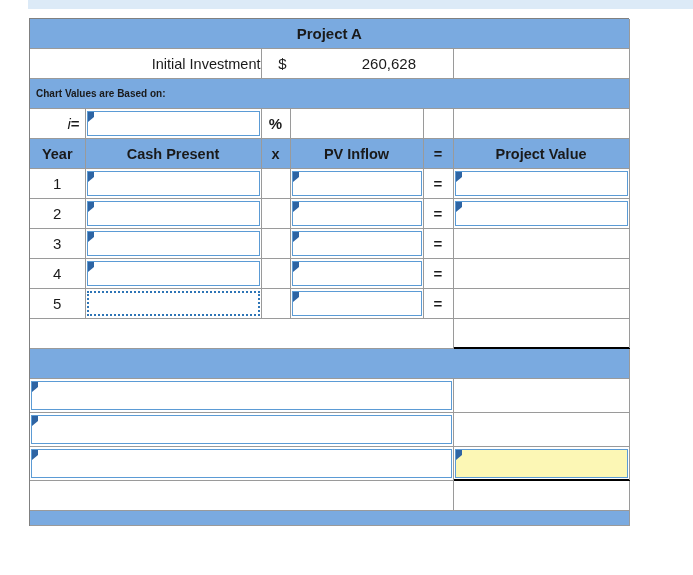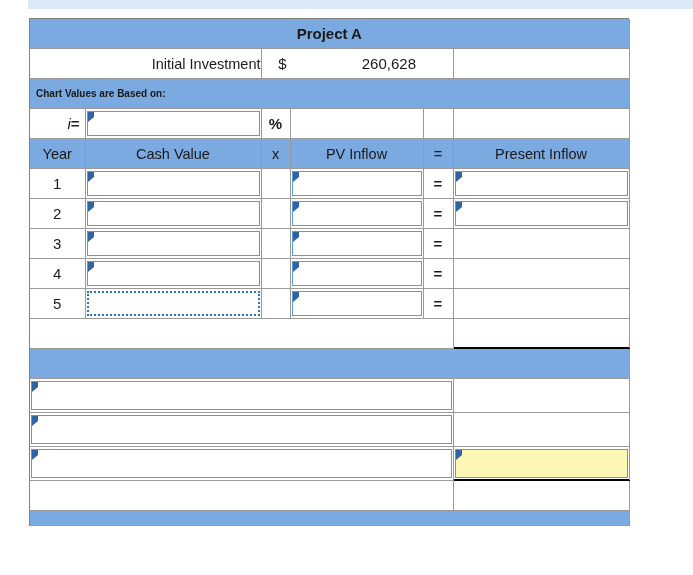--- a/index.html
+++ b/index.html
@@ -64,21 +64,21 @@
   .blue     { background: #7aaae0 !important; }
   .lft      { text-align: right; padding-left: 6px !important; }
 
   .title-cell {
     font-weight: bold;
     font-size: 15px;
     text-align: center;
     margin-left: 48px;
   }
   .hdr-cell {
-    font-weight: normal;
+    font-weight: bold;
     font-size: 14.5px;
     text-align: center;
   }
   .chart-based {
     font-weight: bold;
     font-size: 10px;
     text-align: left;
     padding-left: 6px !important;
     margin-left: 26px;
   }
@@ -203,25 +203,25 @@
           </div>
         </td>
         <td class="pct">%</td>
         <td></td>
         <td></td>
         <td></td>
       </tr>
 
       <tr>
         <td class="blue hdr-cell">Year</td>
-        <td class="blue hdr-cell">Cash Value</td>
+        <td class="blue hdr-cell">Cash Present</td>
         <td class="blue hdr-cell">x</td>
         <td class="blue hdr-cell">PV Inflow</td>
         <td class="blue hdr-cell">=</td>
-        <td class="blue hdr-cell">Present Inflow</td>
+        <td class="blue hdr-cell">Project Value</td>
       </tr>
 
       <tr>
         <td class="yearnum">1</td>
         <td>
           <div class="cellwrap">
               <div class="entry">
                 <span class="marker"></span>
               </div>
             </div>

